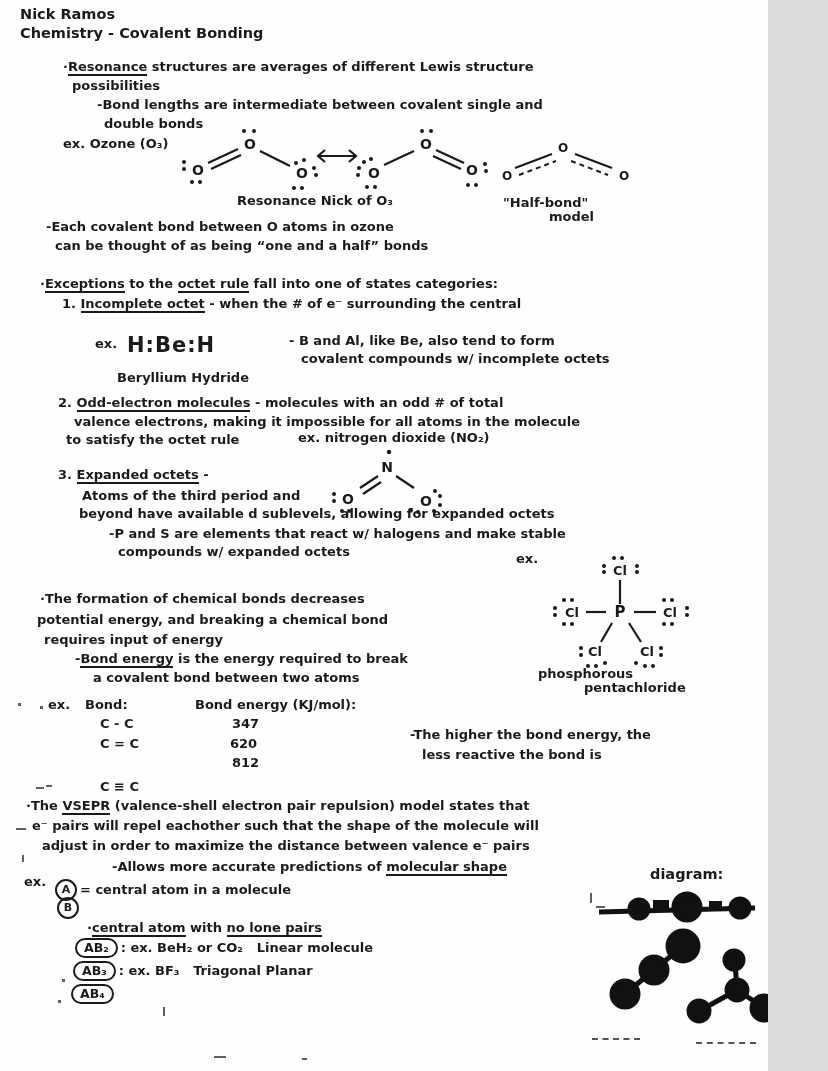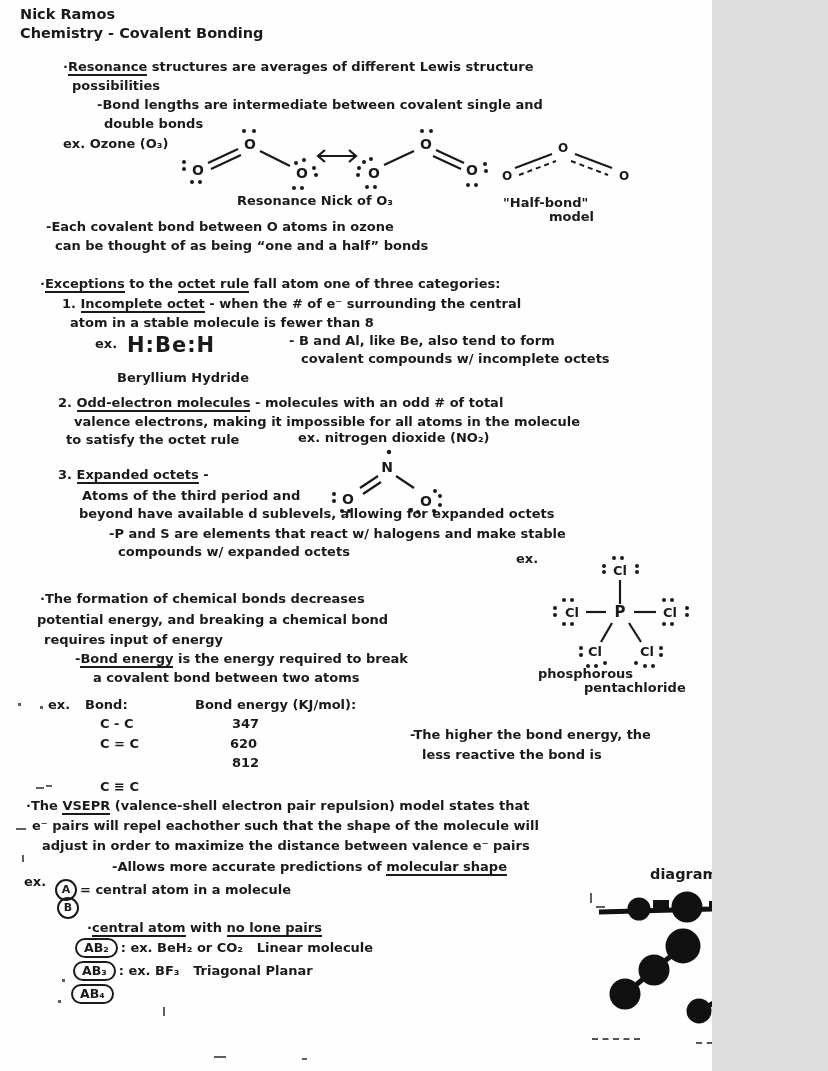--- a/index.html
+++ b/index.html
@@ -1,16 +1,16 @@
 <!DOCTYPE html>
 <html><head>
 <meta charset="utf-8">
 <style>
   html,body{margin:0;padding:0;background:#ddd;}
-  .sheet{position:relative;width:712px;height:1071px;background:#fefefe;overflow:hidden;
+  .sheet{position:relative;width:768px;height:1071px;background:#fefefe;overflow:hidden;
          font-family:"DejaVu Sans",sans-serif;font-weight:bold;color:#1a1a1a;}
   .ln{position:absolute;white-space:pre;font-size:13px;line-height:1.15;}
   .big{font-size:21px;letter-spacing:1px;}
   .hdr{font-size:14.5px;}
   .u{border-bottom:2px solid #1a1a1a;padding-bottom:0px;}
   .row{display:flex;align-items:center;gap:3px;}
   .circ{display:inline-flex;align-items:center;justify-content:center;width:18px;height:18px;
         border:2px solid #1a1a1a;border-radius:50%;font-size:11px;flex:0 0 auto;}
   .oval{display:inline-block;padding:1px 7px;border:2px solid #1a1a1a;border-radius:14px;font-size:12.5px;}
   .struct{position:absolute;}
@@ -89,24 +89,23 @@
     <text x="65" y="20" font-size="12" text-anchor="middle">O</text>
     <text x="126" y="48" font-size="12" text-anchor="middle">O</text>
   </svg>
 
   <div class="ln" style="left:237px;top:194px">Resonance Nick of O₃</div>
   <div class="ln" style="left:503px;top:196px">"Half-bond"</div>
   <div class="ln" style="left:549px;top:210px">model</div>
   <div class="ln" style="left:46px;top:220px">-Each covalent bond between O atoms in ozone</div>
   <div class="ln" style="left:55px;top:239px">can be thought of as being “one and a half” bonds</div>
 
-  <div class="ln" style="left:40px;top:277px"><span>·</span><span class="u">Exceptions</span><span> to the </span><span class="u">octet rule</span><span> fall atom one of three categories:</span></div>
+  <div class="ln" style="left:40px;top:277px"><span>·</span><span class="u">Exceptions</span><span> to the </span><span class="u">octet rule</span><span> fall into one of states categories:</span></div>
 
   <div class="ln" style="left:62px;top:297px"><span>1. </span><span class="u">Incomplete octet</span><span> - when the # of e⁻ surrounding the central</span></div>
-  <div class="ln" style="left:70px;top:316px">atom in a stable molecule is fewer than 8</div>
   <div class="ln" style="left:95px;top:337px">ex.</div>
   <div class="ln big" style="left:127px;top:333px">H:Be:H</div>
   <div class="ln" style="left:289px;top:334px">- B and Al, like Be, also tend to form</div>
   <div class="ln" style="left:301px;top:352px">covalent compounds w/ incomplete octets</div>
   <div class="ln" style="left:117px;top:371px">Beryllium Hydride</div>
 
   <div class="ln" style="left:58px;top:396px"><span>2. </span><span class="u">Odd-electron molecules</span><span> - molecules with an odd # of total</span></div>
   <div class="ln" style="left:74px;top:415px">valence electrons, making it impossible for all atoms in the molecule</div>
   <div class="ln" style="left:66px;top:433px">to satisfy the octet rule</div>
   <div class="ln" style="left:298px;top:431px">ex. nitrogen dioxide (NO₂)</div>

